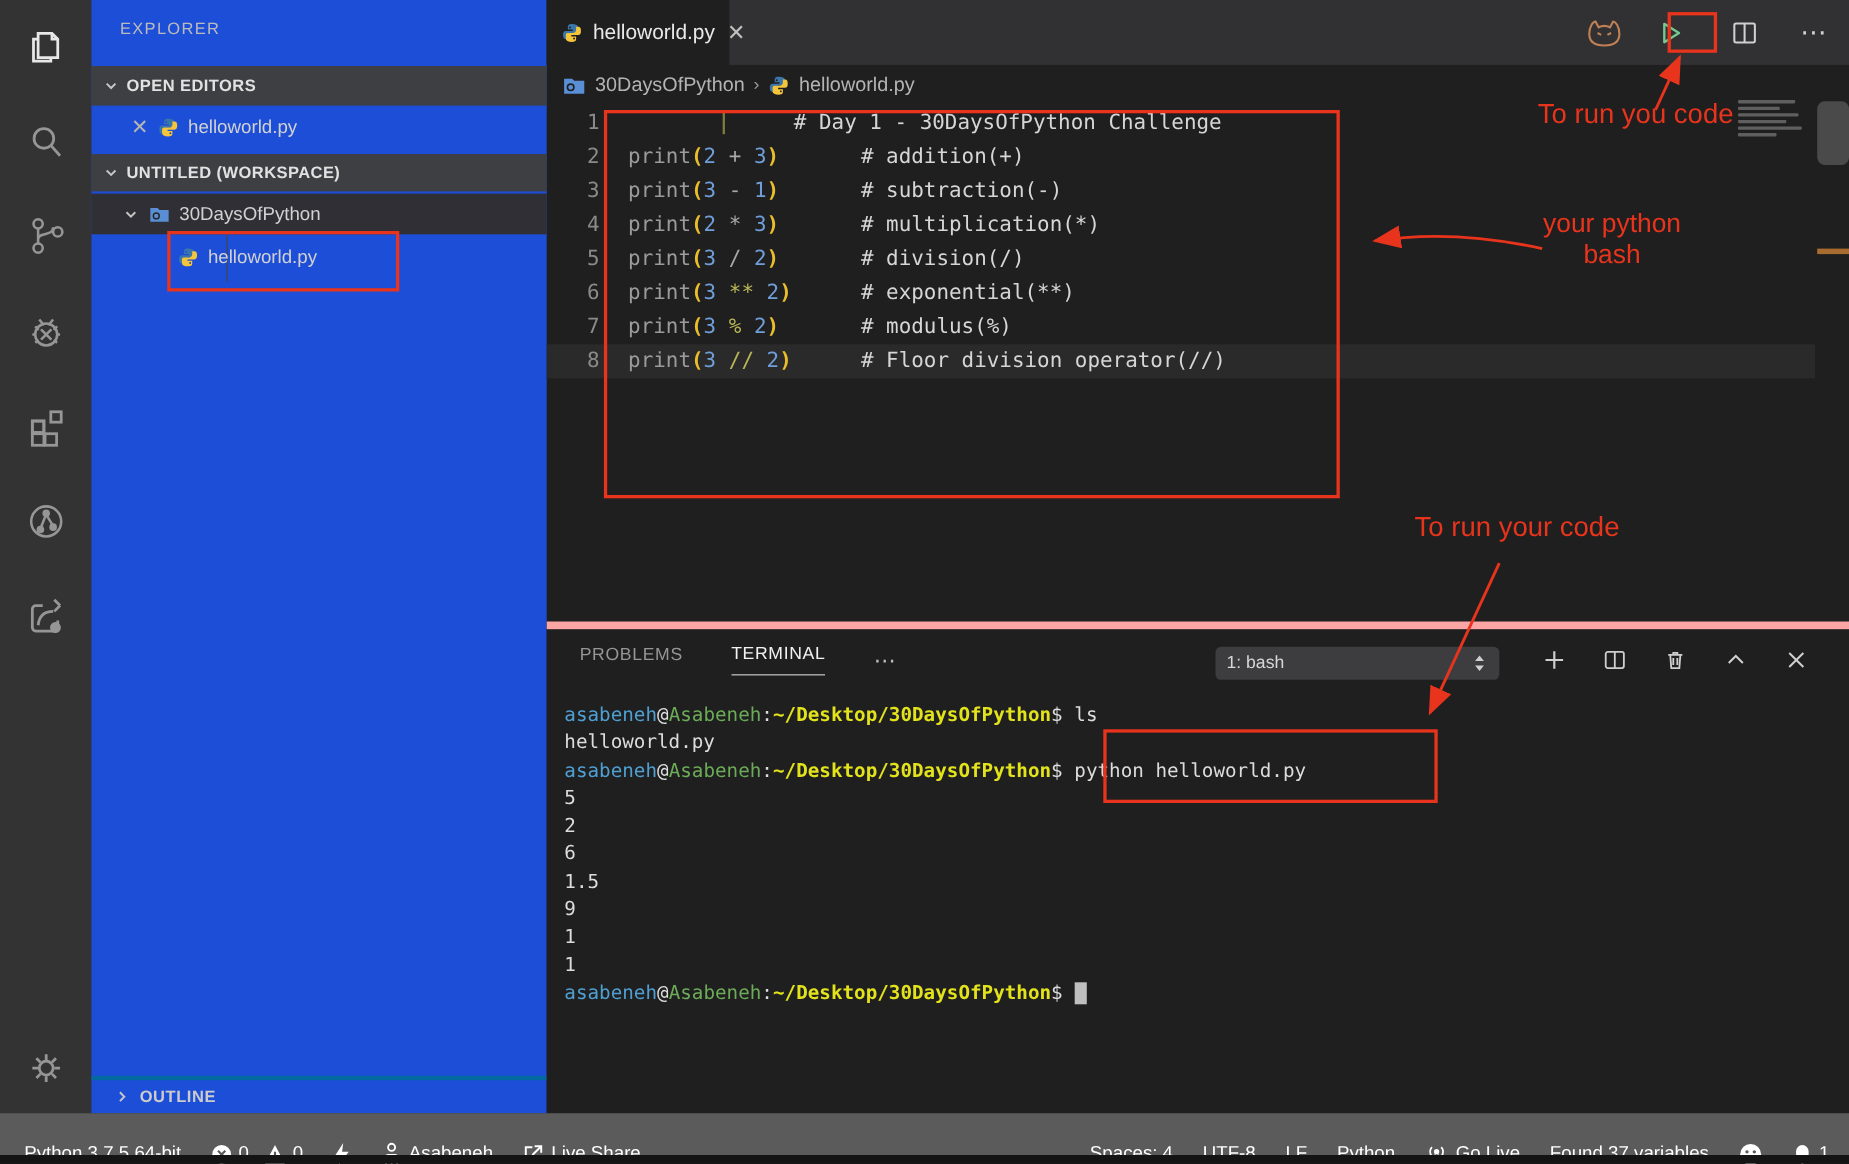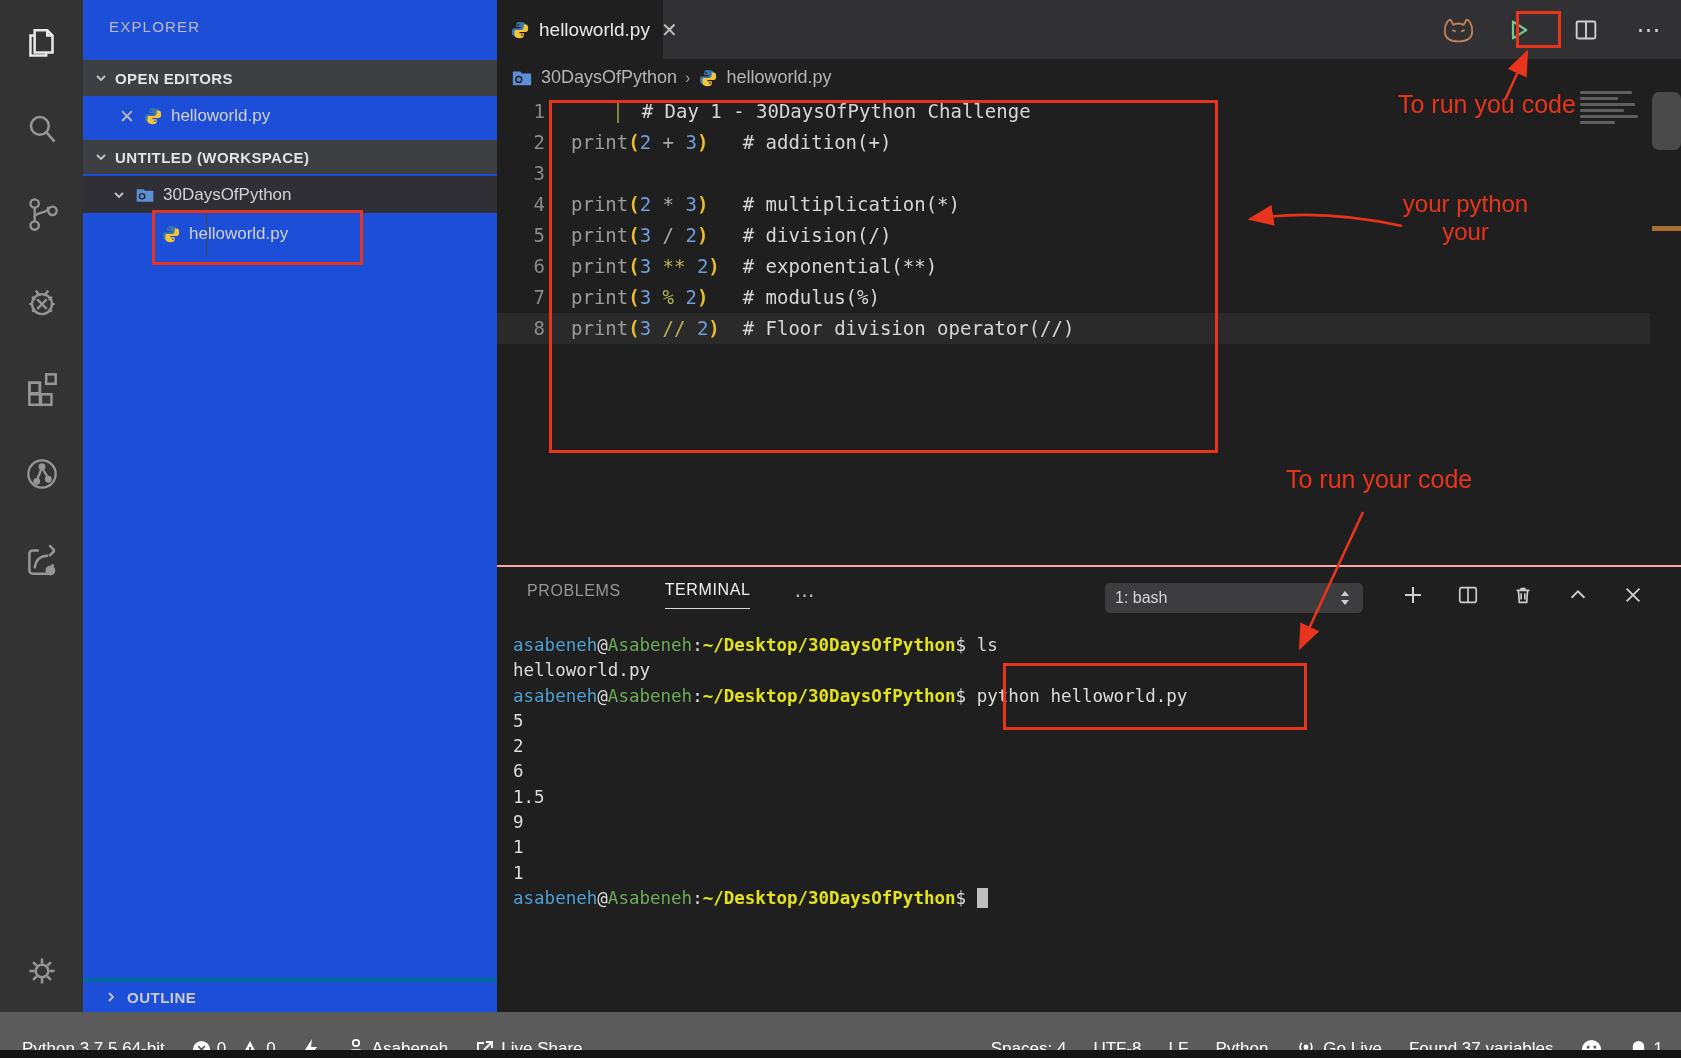--- a/index.html
+++ b/index.html
@@ -33,36 +33,36 @@
   .ed-act { width:46px; height:46px; display:flex; align-items:center; justify-content:center; cursor:pointer; }
 
   .breadcrumb { position:absolute; left:497px; top:59px; height:37px; display:flex; align-items:center; gap:8px; padding-left:14px; color:#b4b4b4; font-size:18px; }
   .bc-sep { color:#9a9a9a; font-size:16px; }
 
   
   .code { position:absolute; left:497px; top:96px; width:1153px; font-family:"DejaVu Sans Mono", monospace; font-size:19px; line-height:31px; }
   .code-line { display:flex; white-space:pre; }
   .code-line.hl { background:#2a2a2b; }
   .ln { width:74px; padding-right:26px; text-align:right; color:#8a8a8a; flex:0 0 74px; }
-  .tk-com { color:#d6d6d6; }
+  .tk-com { color:#d6d6d6;padding-left:40px; }
   .tk-fn  { color:#9b9b9b; }
   .tk-par { color:#e9bd2b; font-weight:bold; }
   .tk-num { color:#6f9ed8; }
   .tk-op  { color:#a8a8a8; }
   .tk-op2 { color:#b9b657; }
   .tk-guide { display:inline-block; width:2px; height:20px; background:#80803f; vertical-align:middle; }
 
   
   .minimap { position:absolute; left:1580px; top:91px; width:66px; }
   .minimap div { height:3px; background:#757575; opacity:.75; margin-bottom:3px; border-radius:1px; }
   .scroll-thumb { position:absolute; left:1652px; top:92px; width:29px; height:58px; background:#4a4a4b; border-radius:7px; cursor:pointer; }
   .map-tick { position:absolute; left:1652px; top:226px; width:29px; height:5px; background:#a86b30; }
 
   
-  .panel { position:absolute; left:497px; top:565px; width:1184px; height:447px; background:#1f1f1f; border-top:2px solid #fca5a5; }
+  .panel { position:absolute; left:497px; top:565px; width:1184px; height:447px; background:#1f1f1f; border-top:7px solid #fca5a5; }
   .panel-tabs { position:absolute; left:30px; top:14px; display:flex; gap:44px; align-items:center; }
   .ptab { font-size:16px; letter-spacing:.6px; color:#969696; padding-bottom:9px; cursor:pointer; }
   .ptab.active { color:#f2f2f2; border-bottom:1px solid #d8d8d8; }
   .ptab-more { color:#bdbdbd; font-size:20px; letter-spacing:2px; cursor:pointer; }
   .shell-select { position:absolute; left:608px; top:16px; width:258px; height:30px; background:#3d3d40; border-radius:5px; display:flex; align-items:center; color:#d6d6d6; font-size:16px; padding:0 10px; cursor:pointer; }
   .shell-select .updown { margin-left:auto; color:#cfcfcf; }
   .panel-icons { position:absolute; right:36px; top:16px; display:flex; gap:31px; align-items:center; color:#cfcfcf; }
   .p-icon { width:24px; height:24px; display:flex; align-items:center; justify-content:center; cursor:pointer; }
 
   .term { position:absolute; left:16px; top:66px; font-family:"DejaVu Sans Mono", monospace; font-size:17.5px; line-height:25.3px; white-space:pre; }
@@ -253,21 +253,21 @@
     <svg class="pyicon" viewBox="0 0 32 32">
         <path fill="#3a76aa" d="M16 3c-6 0-6 3-6 5v3h7v2H7c-3 0-4 2-4 6s1 6 4 6h3v-4c0-3 2-5 5-5h7c2 0 3-1 3-3V8c0-3-3-5-9-5zm-3 3.5a1.4 1.4 0 1 1 0 2.8 1.4 1.4 0 0 1 0-2.8z"></path>
         <path fill="#f4c53a" d="M16 29c6 0 6-3 6-5v-3h-7v-2h10c3 0 4-2 4-6s-1-6-4-6h-3v4c0 3-2 5-5 5h-7c-2 0-3 1-3 3v5c0 3 3 5 9 5zm3-3.5a1.4 1.4 0 1 1 0-2.8 1.4 1.4 0 0 1 0 2.8z"></path>
       </svg>
     <span>helloworld.py</span>
   </div>
 
   <div class="code" id="code-lines">
       <div class="code-line"><span class="ln">1</span><span><span class="tk-com">    </span><span class="tk-guide"></span><span class="tk-com">  # Day 1 - 30DaysOfPython Challenge</span></span></div>
       <div class="code-line"><span class="ln">2</span><span><span class="tk-fn">print</span><span class="tk-par">(</span><span class="tk-num">2</span><span class="tk-op"> + </span><span class="tk-num">3</span><span class="tk-par">)</span><span class="tk-com">   # addition(+)</span></span></div>
-      <div class="code-line"><span class="ln">3</span></div>
+      <div class="code-line"><span class="ln">3</span><span><span class="tk-fn">print</span><span class="tk-par">(</span><span class="tk-num">3</span><span class="tk-op"> - </span><span class="tk-num">1</span><span class="tk-par">)</span><span class="tk-com">   # subtraction(-)</span></span></div>
       <div class="code-line"><span class="ln">4</span><span><span class="tk-fn">print</span><span class="tk-par">(</span><span class="tk-num">2</span><span class="tk-op"> * </span><span class="tk-num">3</span><span class="tk-par">)</span><span class="tk-com">   # multiplication(*)</span></span></div>
       <div class="code-line"><span class="ln">5</span><span><span class="tk-fn">print</span><span class="tk-par">(</span><span class="tk-num">3</span><span class="tk-op"> / </span><span class="tk-num">2</span><span class="tk-par">)</span><span class="tk-com">   # division(/)</span></span></div>
       <div class="code-line"><span class="ln">6</span><span><span class="tk-fn">print</span><span class="tk-par">(</span><span class="tk-num">3</span><span class="tk-op2"> ** </span><span class="tk-num">2</span><span class="tk-par">)</span><span class="tk-com">  # exponential(**)</span></span></div>
       <div class="code-line"><span class="ln">7</span><span><span class="tk-fn">print</span><span class="tk-par">(</span><span class="tk-num">3</span><span class="tk-op2"> % </span><span class="tk-num">2</span><span class="tk-par">)</span><span class="tk-com">   # modulus(%)</span></span></div>
       <div class="code-line hl"><span class="ln">8</span><span><span class="tk-fn">print</span><span class="tk-par">(</span><span class="tk-num">3</span><span class="tk-op2"> // </span><span class="tk-num">2</span><span class="tk-par">)</span><span class="tk-com">  # Floor division operator(//)</span></span></div>
     </div>
 
   <div class="minimap">
     <div style="width:52px"></div>
       <div style="width:38px"></div>
@@ -398,21 +398,21 @@
   <div class="bottomstrip"></div>
 
   <div class="rbox" style="left:152px;top:210px;width:211px;height:55px"></div>
   <div class="rbox" style="left:549px;top:100px;width:669px;height:353px"></div>
   <div class="rbox" style="left:1516px;top:11px;width:45px;height:37px"></div>
   <div class="rbox" style="left:1003px;top:663px;width:304px;height:67px"></div>
 
   <div class="ann" style="left:1398px;top:90px;font-size:25px">To run you code</div>
   <div class="ann" style="left:1378px;top:190px;width:175px;text-align:center;font-size:24px;line-height:28px">
     <span style="display:block">your python</span>
-    <span style="display:block">your</span>
+    <span style="display:block">bash</span>
   </div>
   <div class="ann" style="left:1286px;top:465px;font-size:25px">To run your code</div>
 
   <svg id="arrow-layer">
     <defs>
       <marker id="ah" markerWidth="12" markerHeight="10" refX="9" refY="4" orient="auto">
         <path d="M0,0 L10,4 L0,8 z" fill="#e8341c"></path>
       </marker>
     </defs>
     <path d="M1505,100 L1527,52" stroke="#e8341c" stroke-width="2.6" fill="none" marker-end="url(#ah)"></path>

